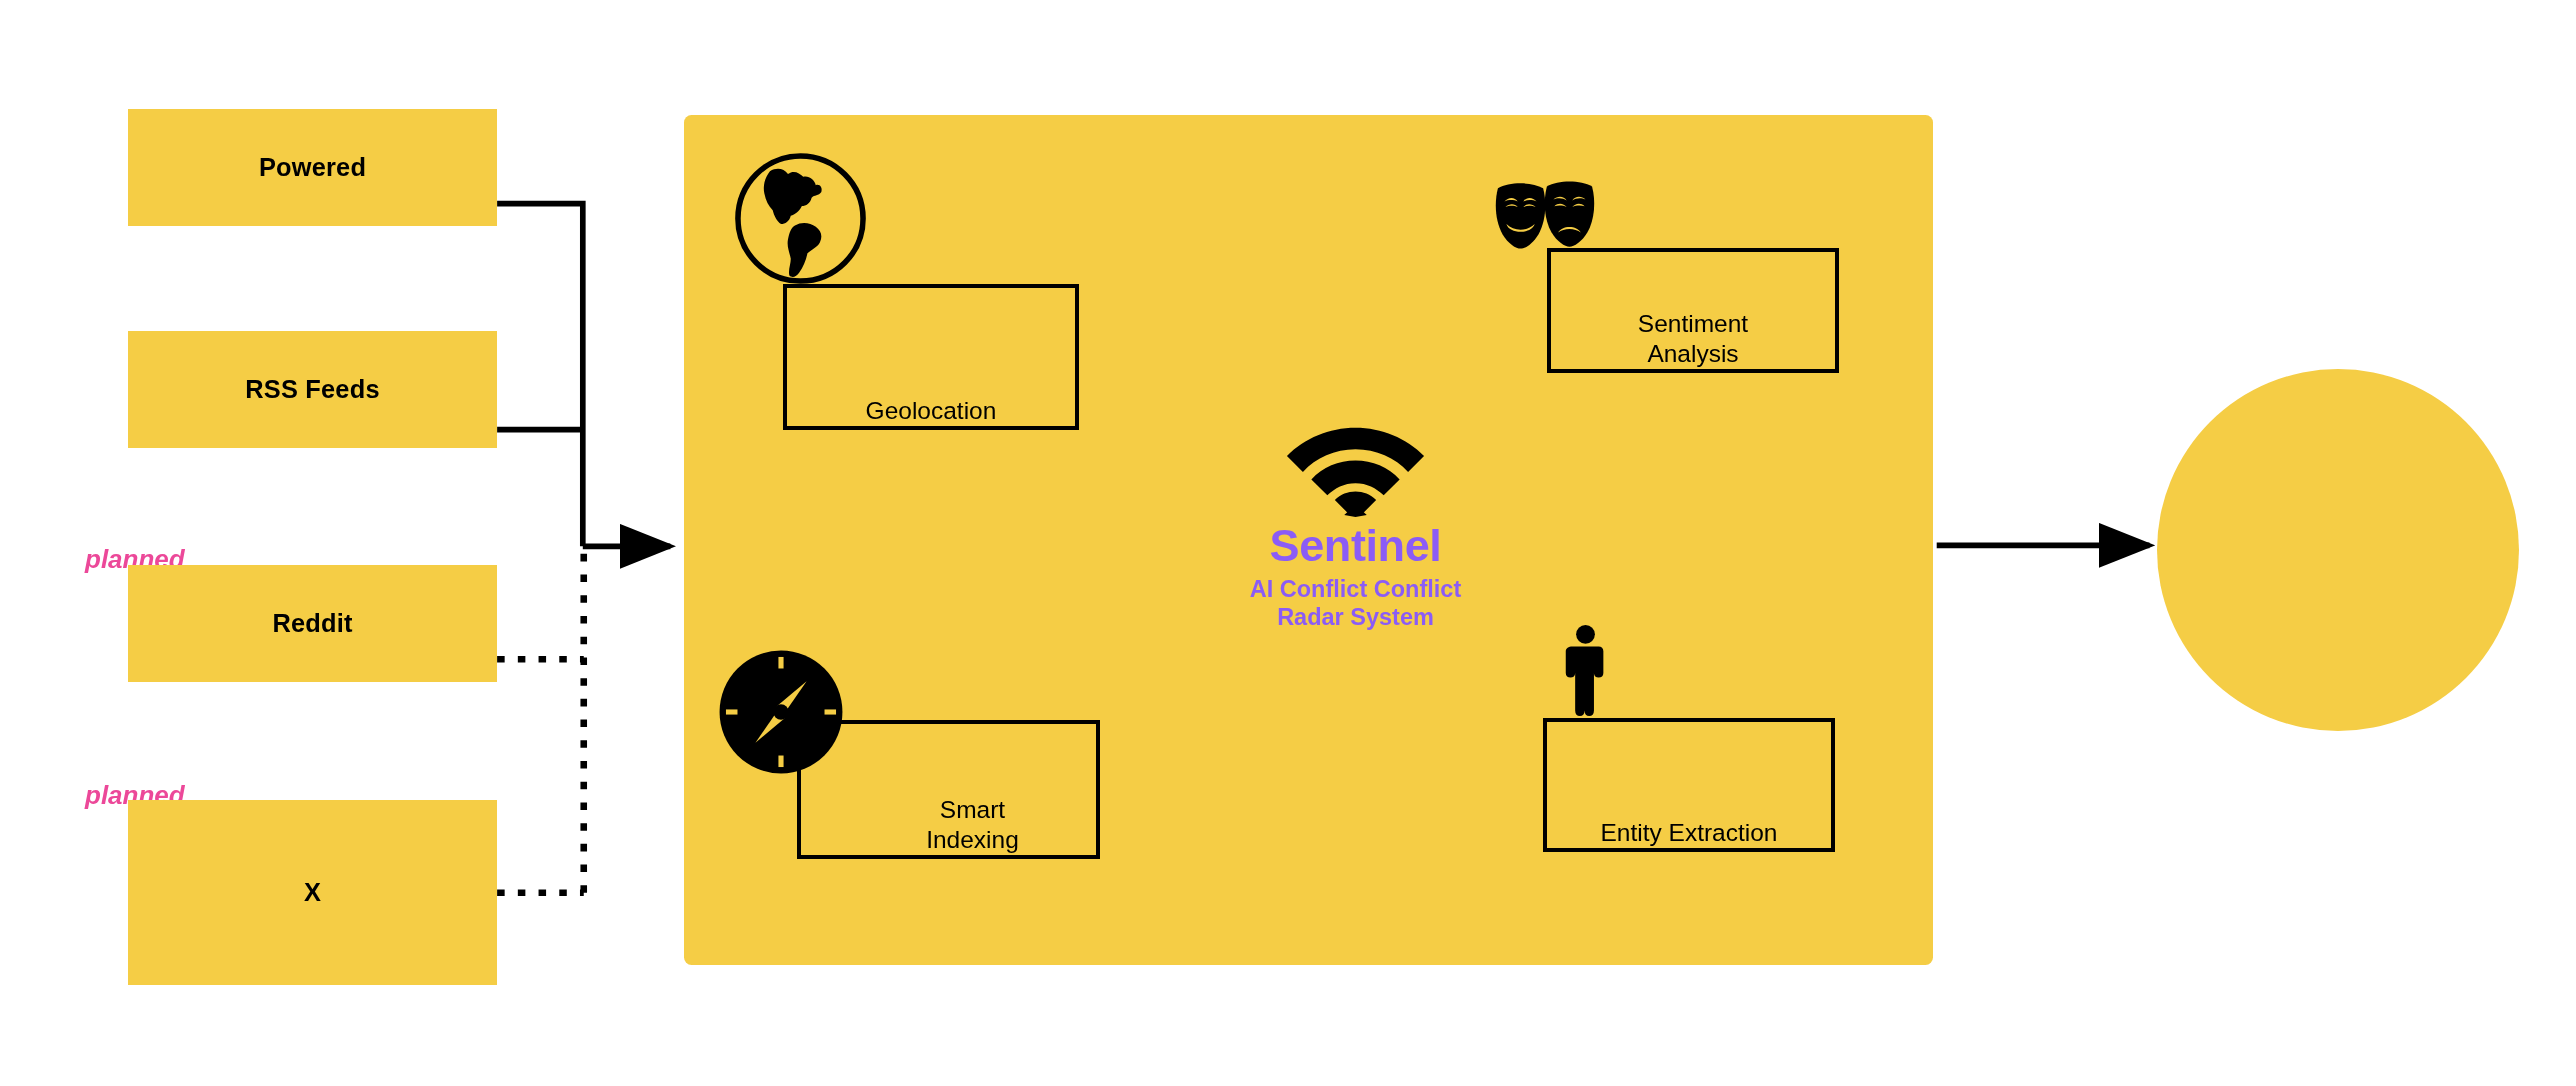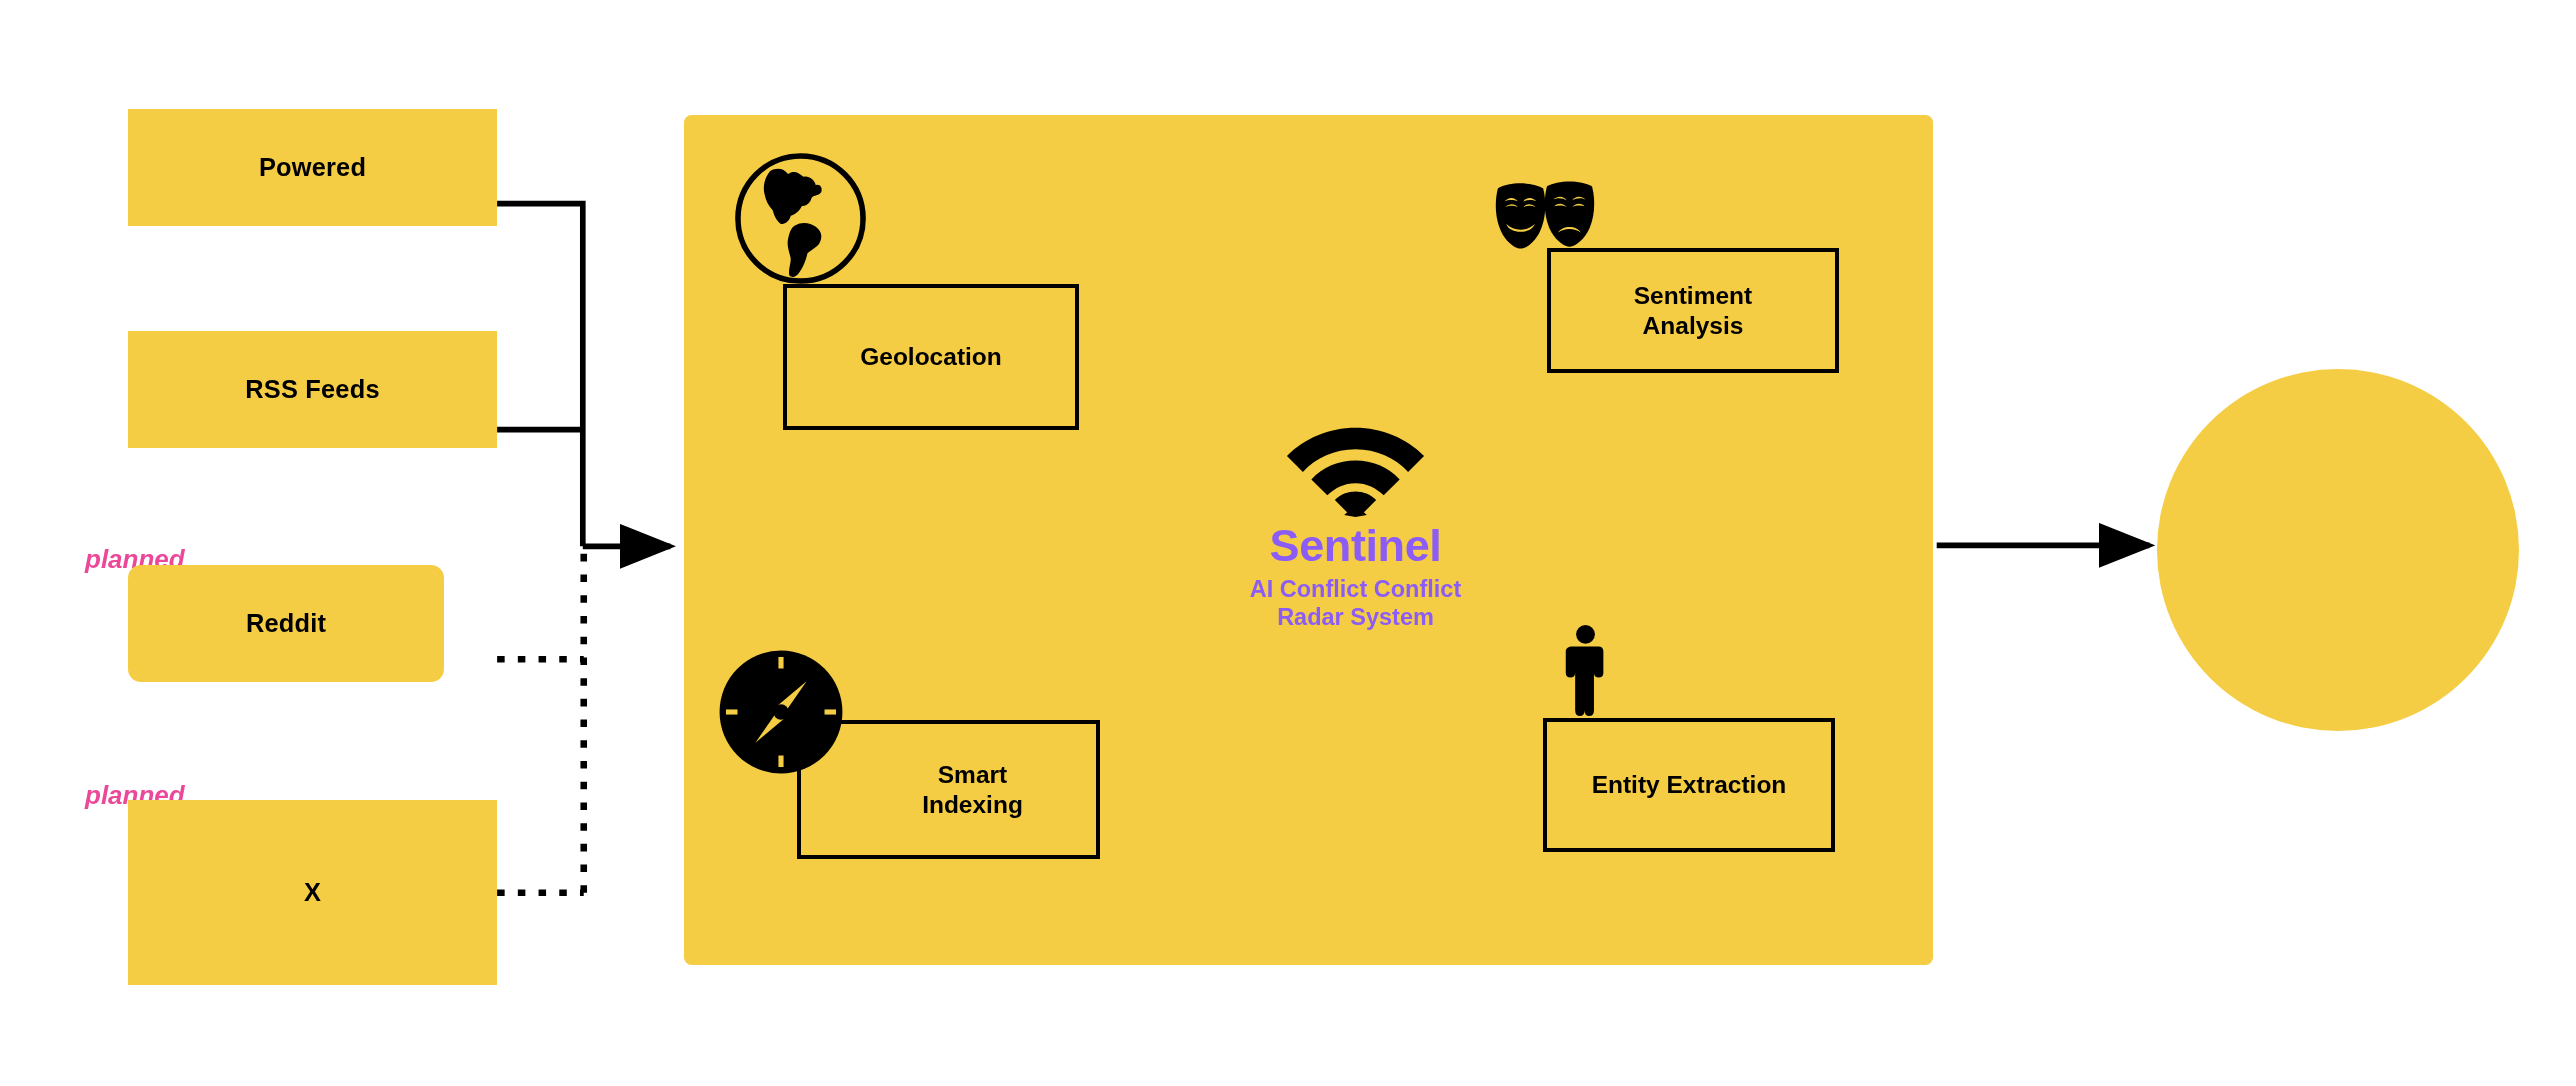--- a/index.html
+++ b/index.html
@@ -50,25 +50,25 @@
     background: #F5CD45;
     border-radius: 7.5px;
   }
 
   
   .module-box {
     position: absolute;
     border: 4.7px solid #000000;
     background: transparent;
     display: flex;
-    align-items: center;
+    align-items: flex-end;
     justify-content: center;
     text-align: center;
     color: #000000;
-    font-weight: bold;
+    font-weight: normal;
     font-size: 24.5px;
     line-height: 1.22;
   }
 
   .module-icon {
     position: absolute;
     z-index: 5;
   }
 
   
@@ -175,21 +175,21 @@
 
   <div class="source-box" style="left:128px; top:109px; width:369px; height:117px;">
     <span class="source-label">Powered</span>
   </div>
 
   <div class="source-box" style="left:128px; top:331px; width:369px; height:117px;">
     <span class="source-label">RSS Feeds</span>
   </div>
 
   <div class="planned-tag" style="left:85px; top:544px;">planned</div>
-  <div class="source-box" style="left:128px; top:565px; width:316px; height:117px;border-radius:13px;">
+  <div class="source-box" style="left:128px; top:565px; width:369px; height:117px;">
     <span class="source-label">Reddit</span>
   </div>
 
   <div class="planned-tag" style="left:85px; top:780px;">planned</div>
   <div class="source-box" style="left:128px; top:800px; width:369px; height:185px;">
     <span class="source-label">X</span>
   </div>
 
   <div id="main-panel"></div>
 

